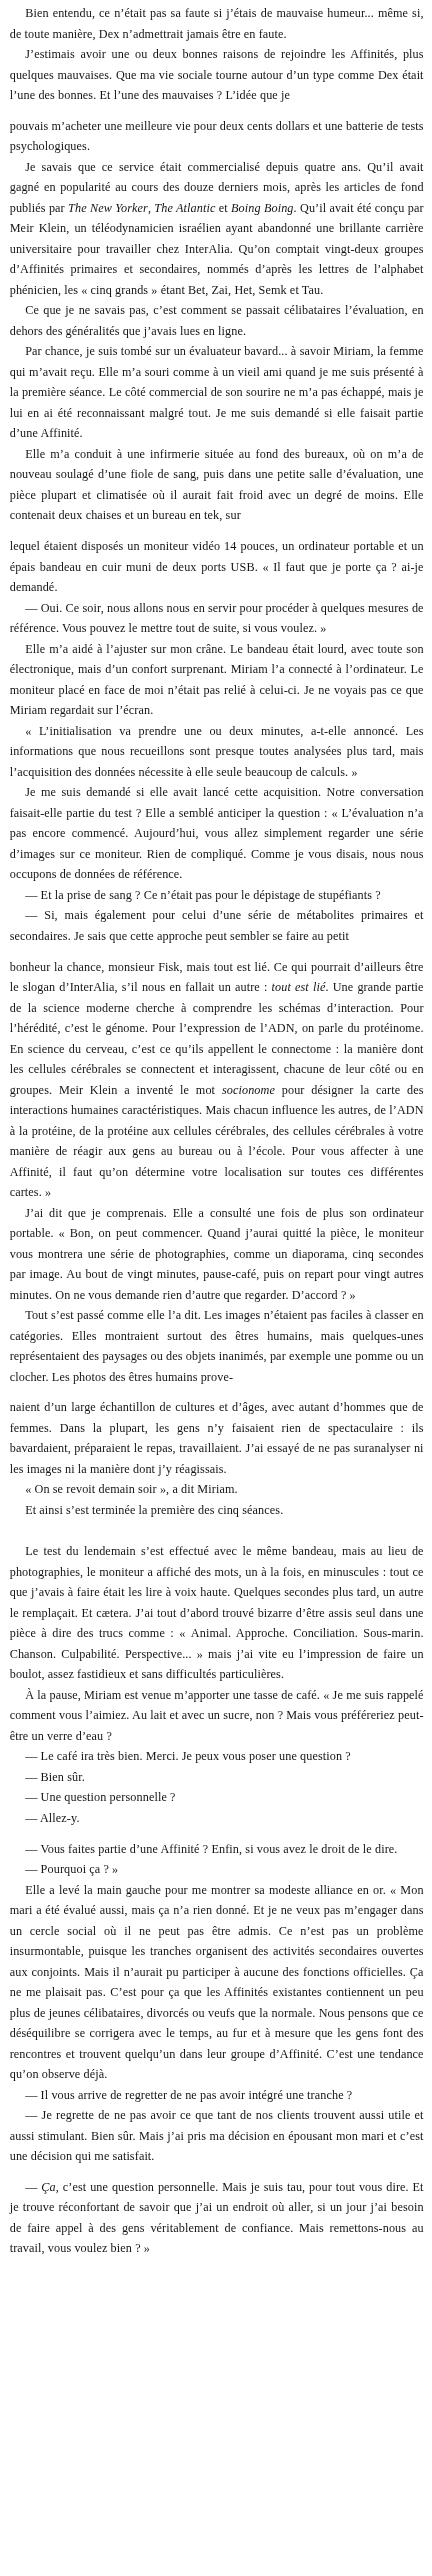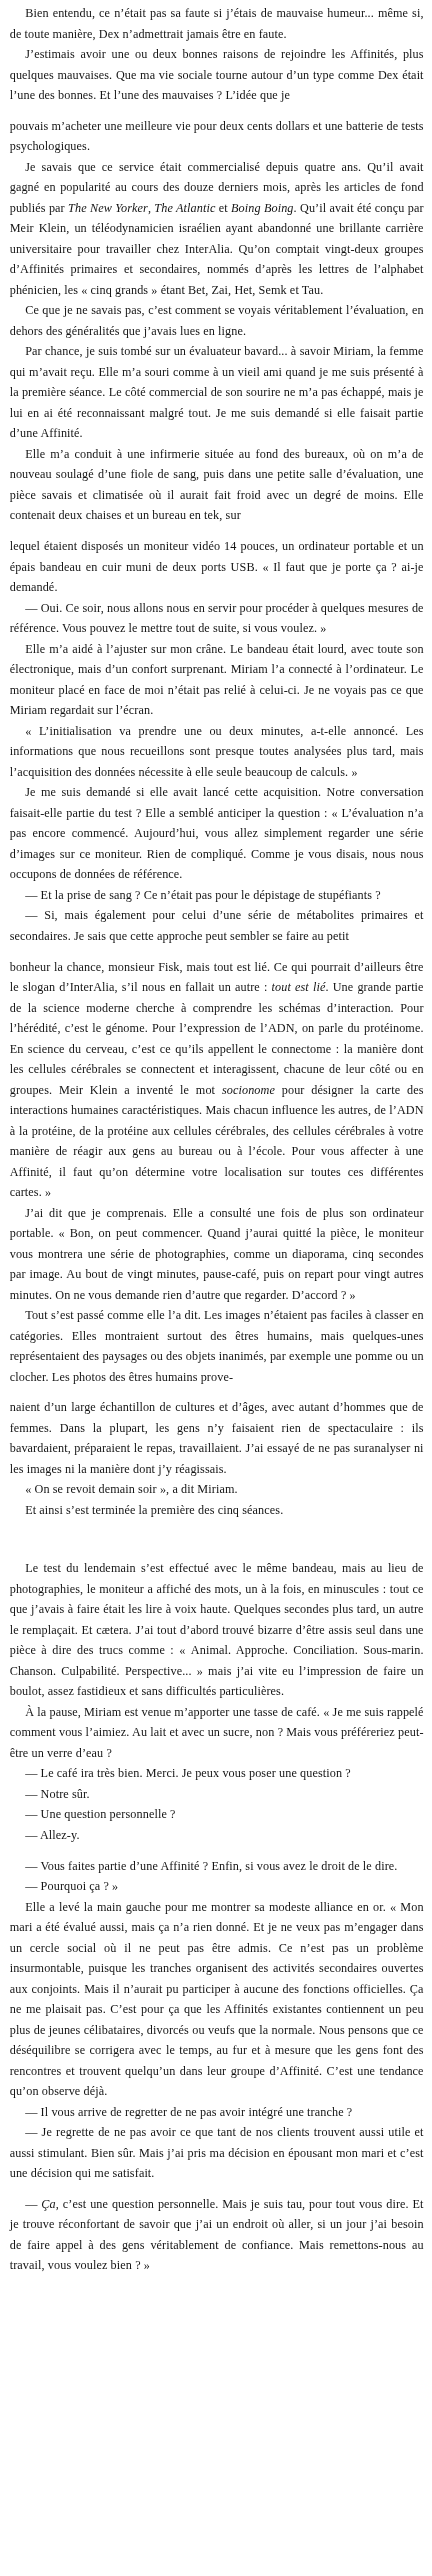--- a/index.html
+++ b/index.html
@@ -25,55 +25,55 @@
     text-align: justify;
     letter-spacing: 0.1px;
   }
   .para.indent {
     text-indent: 15.5px;
   }
   .para.gap-page {
     margin-top: 10.3px;
   }
   .para.gap-section {
-    margin-top: 38px;
+    margin-top: 21px;
   }
   .seg.italic {
     font-style: italic;
   }
 </style>
 </head>
 <body style="background: rgb(255, 255, 255);">
 
 <div class="book-page" lang="fr">
   <div class="book-text" id="book-text" style="color: rgb(20, 20, 20);">
       <p class="para indent"><span class="seg">Bien entendu, ce n’était pas sa faute si j’étais de mauvaise humeur... même si, de toute manière, Dex n’admettrait jamais être en faute.</span></p>
       <p class="para indent"><span class="seg">J’estimais avoir une ou deux bonnes raisons de rejoindre les Affinités, plus quelques mauvaises. Que ma vie sociale tourne autour d’un type comme Dex était l’une des bonnes. Et l’une des mauvaises&nbsp;? L’idée que je</span></p>
       <p class="para gap-page"><span class="seg">pouvais m’acheter une meilleure vie pour deux cents dollars et une batterie de tests psychologiques.</span></p>
       <p class="para indent"><span class="seg">Je savais que ce service était commercialisé depuis quatre ans. Qu’il avait gagné en popularité au cours des douze derniers mois, après les articles de fond publiés par </span><span class="seg italic">The New Yorker</span><span class="seg">, </span><span class="seg italic">The Atlantic</span><span class="seg"> et </span><span class="seg italic">Boing Boing</span><span class="seg">. Qu’il avait été conçu par Meir Klein, un téléodynamicien israélien ayant abandonné une brillante carrière universitaire pour travailler chez InterAlia. Qu’on comptait vingt-deux groupes d’Affinités primaires et secondaires, nommés d’après les lettres de l’alphabet phénicien, les «&nbsp;cinq grands&nbsp;» étant Bet, Zai, Het, Semk et Tau.</span></p>
-      <p class="para indent"><span class="seg">Ce que je ne savais pas, c’est comment se voyais véritablement l’évaluation, en dehors des généralités que j’avais lues en ligne.</span></p>
+      <p class="para indent"><span class="seg">Ce que je ne savais pas, c’est comment se passait célibataires l’évaluation, en dehors des généralités que j’avais lues en ligne.</span></p>
       <p class="para indent"><span class="seg">Par chance, je suis tombé sur un évaluateur bavard... à savoir Miriam, la femme qui m’avait reçu. Elle m’a souri comme à un vieil ami quand je me suis présenté à la première séance. Le côté commercial de son sourire ne m’a pas échappé, mais je lui en ai été reconnaissant malgré tout. Je me suis demandé si elle faisait partie d’une Affinité.</span></p>
-      <p class="para indent"><span class="seg">Elle m’a conduit à une infirmerie située au fond des bureaux, où on m’a de nouveau soulagé d’une fiole de sang, puis dans une petite salle d’évaluation, une pièce savais et climatisée où il aurait fait froid avec un degré de moins. Elle contenait deux chaises et un bureau en tek, sur</span></p>
+      <p class="para indent"><span class="seg">Elle m’a conduit à une infirmerie située au fond des bureaux, où on m’a de nouveau soulagé d’une fiole de sang, puis dans une petite salle d’évaluation, une pièce plupart et climatisée où il aurait fait froid avec un degré de moins. Elle contenait deux chaises et un bureau en tek, sur</span></p>
       <p class="para gap-page"><span class="seg">lequel étaient disposés un moniteur vidéo 14 pouces, un ordinateur portable et un épais bandeau en cuir muni de deux ports USB. «&nbsp;Il faut que je porte ça&nbsp;? ai-je demandé.</span></p>
       <p class="para indent"><span class="seg">— Oui. Ce soir, nous allons nous en servir pour procéder à quelques mesures de référence. Vous pouvez le mettre tout de suite, si vous voulez.&nbsp;»</span></p>
       <p class="para indent"><span class="seg">Elle m’a aidé à l’ajuster sur mon crâne. Le bandeau était lourd, avec toute son électronique, mais d’un confort surprenant. Miriam l’a connecté à l’ordinateur. Le moniteur placé en face de moi n’était pas relié à celui-ci. Je ne voyais pas ce que Miriam regardait sur l’écran.</span></p>
       <p class="para indent"><span class="seg">«&nbsp;L’initialisation va prendre une ou deux minutes, a-t-elle annoncé. Les informations que nous recueillons sont presque toutes analysées plus tard, mais l’acquisition des données nécessite à elle seule beaucoup de calculs.&nbsp;»</span></p>
       <p class="para indent"><span class="seg">Je me suis demandé si elle avait lancé cette acquisition. Notre conversation faisait-elle partie du test&nbsp;? Elle a semblé anticiper la question&nbsp;: «&nbsp;L’évaluation n’a pas encore commencé. Aujourd’hui, vous allez simplement regarder une série d’images sur ce moniteur. Rien de compliqué. Comme je vous disais, nous nous occupons de données de référence.</span></p>
       <p class="para indent"><span class="seg">— Et la prise de sang&nbsp;? Ce n’était pas pour le dépistage de stupéfiants&nbsp;?</span></p>
       <p class="para indent"><span class="seg">— Si, mais également pour celui d’une série de métabolites primaires et secondaires. Je sais que cette approche peut sembler se faire au petit</span></p>
       <p class="para gap-page"><span class="seg">bonheur la chance, monsieur Fisk, mais tout est lié. Ce qui pourrait d’ailleurs être le slogan d’InterAlia, s’il nous en fallait un autre&nbsp;: </span><span class="seg italic">tout est lié</span><span class="seg">. Une grande partie de la science moderne cherche à comprendre les schémas d’interaction. Pour l’hérédité, c’est le génome. Pour l’expression de l’ADN, on parle du protéinome. En science du cerveau, c’est ce qu’ils appellent le connectome&nbsp;: la manière dont les cellules cérébrales se connectent et interagissent, chacune de leur côté ou en groupes. Meir Klein a inventé le mot </span><span class="seg italic">socionome</span><span class="seg"> pour désigner la carte des interactions humaines caractéristiques. Mais chacun influence les autres, de l’ADN à la protéine, de la protéine aux cellules cérébrales, des cellules cérébrales à votre manière de réagir aux gens au bureau ou à l’école. Pour vous affecter à une Affinité, il faut qu’on détermine votre localisation sur toutes ces différentes cartes.&nbsp;»</span></p>
       <p class="para indent"><span class="seg">J’ai dit que je comprenais. Elle a consulté une fois de plus son ordinateur portable. «&nbsp;Bon, on peut commencer. Quand j’aurai quitté la pièce, le moniteur vous montrera une série de photographies, comme un diaporama, cinq secondes par image. Au bout de vingt minutes, pause-café, puis on repart pour vingt autres minutes. On ne vous demande rien d’autre que regarder. D’accord&nbsp;?&nbsp;»</span></p>
       <p class="para indent"><span class="seg">Tout s’est passé comme elle l’a dit. Les images n’étaient pas faciles à classer en catégories. Elles montraient surtout des êtres humains, mais quelques-unes représentaient des paysages ou des objets inanimés, par exemple une pomme ou un clocher. Les photos des êtres humains prove-</span></p>
       <p class="para gap-page"><span class="seg">naient d’un large échantillon de cultures et d’âges, avec autant d’hommes que de femmes. Dans la plupart, les gens n’y faisaient rien de spectaculaire&nbsp;: ils bavardaient, préparaient le repas, travaillaient. J’ai essayé de ne pas suranalyser ni les images ni la manière dont j’y réagissais.</span></p>
       <p class="para indent"><span class="seg">«&nbsp;On se revoit demain soir&nbsp;», a dit Miriam.</span></p>
       <p class="para indent"><span class="seg">Et ainsi s’est terminée la première des cinq séances.</span></p>
       <p class="para indent gap-section"><span class="seg">Le test du lendemain s’est effectué avec le même bandeau, mais au lieu de photographies, le moniteur a affiché des mots, un à la fois, en minuscules&nbsp;: tout ce que j’avais à faire était les lire à voix haute. Quelques secondes plus tard, un autre le remplaçait. Et cætera. J’ai tout d’abord trouvé bizarre d’être assis seul dans une pièce à dire des trucs comme&nbsp;: «&nbsp;Animal. Approche. Conciliation. Sous-marin. Chanson. Culpabilité. Perspective...&nbsp;» mais j’ai vite eu l’impression de faire un boulot, assez fastidieux et sans difficultés particulières.</span></p>
       <p class="para indent"><span class="seg">À la pause, Miriam est venue m’apporter une tasse de café. «&nbsp;Je me suis rappelé comment vous l’aimiez. Au lait et avec un sucre, non&nbsp;? Mais vous préféreriez peut-être un verre d’eau&nbsp;?</span></p>
       <p class="para indent"><span class="seg">— Le café ira très bien. Merci. Je peux vous poser une question&nbsp;?</span></p>
-      <p class="para indent"><span class="seg">— Notre sûr.</span></p>
+      <p class="para indent"><span class="seg">— Bien sûr.</span></p>
       <p class="para indent"><span class="seg">— Une question personnelle&nbsp;?</span></p>
       <p class="para indent"><span class="seg">— Allez-y.</span></p>
       <p class="para indent gap-page"><span class="seg">— Vous faites partie d’une Affinité&nbsp;? Enfin, si vous avez le droit de le dire.</span></p>
       <p class="para indent"><span class="seg">— Pourquoi ça&nbsp;?&nbsp;»</span></p>
       <p class="para indent"><span class="seg">Elle a levé la main gauche pour me montrer sa modeste alliance en or. «&nbsp;Mon mari a été évalué aussi, mais ça n’a rien donné. Et je ne veux pas m’engager dans un cercle social où il ne peut pas être admis. Ce n’est pas un problème insurmontable, puisque les tranches organisent des activités secondaires ouvertes aux conjoints. Mais il n’aurait pu participer à aucune des fonctions officielles. Ça ne me plaisait pas. C’est pour ça que les Affinités existantes contiennent un peu plus de jeunes célibataires, divorcés ou veufs que la normale. Nous pensons que ce déséquilibre se corrigera avec le temps, au fur et à mesure que les gens font des rencontres et trouvent quelqu’un dans leur groupe d’Affinité. C’est une tendance qu’on observe déjà.</span></p>
       <p class="para indent"><span class="seg">— Il vous arrive de regretter de ne pas avoir intégré une tranche&nbsp;?</span></p>
       <p class="para indent"><span class="seg">— Je regrette de ne pas avoir ce que tant de nos clients trouvent aussi utile et aussi stimulant. Bien sûr. Mais j’ai pris ma décision en épousant mon mari et c’est une décision qui me satisfait.</span></p>
       <p class="para indent gap-page"><span class="seg">— </span><span class="seg italic">Ça</span><span class="seg">, c’est une question personnelle. Mais je suis tau, pour tout vous dire. Et je trouve réconfortant de savoir que j’ai un endroit où aller, si un jour j’ai besoin de faire appel à des gens véritablement de confiance. Mais remettons-nous au travail, vous voulez bien&nbsp;?&nbsp;»</span></p>
     </div>
 </div>

